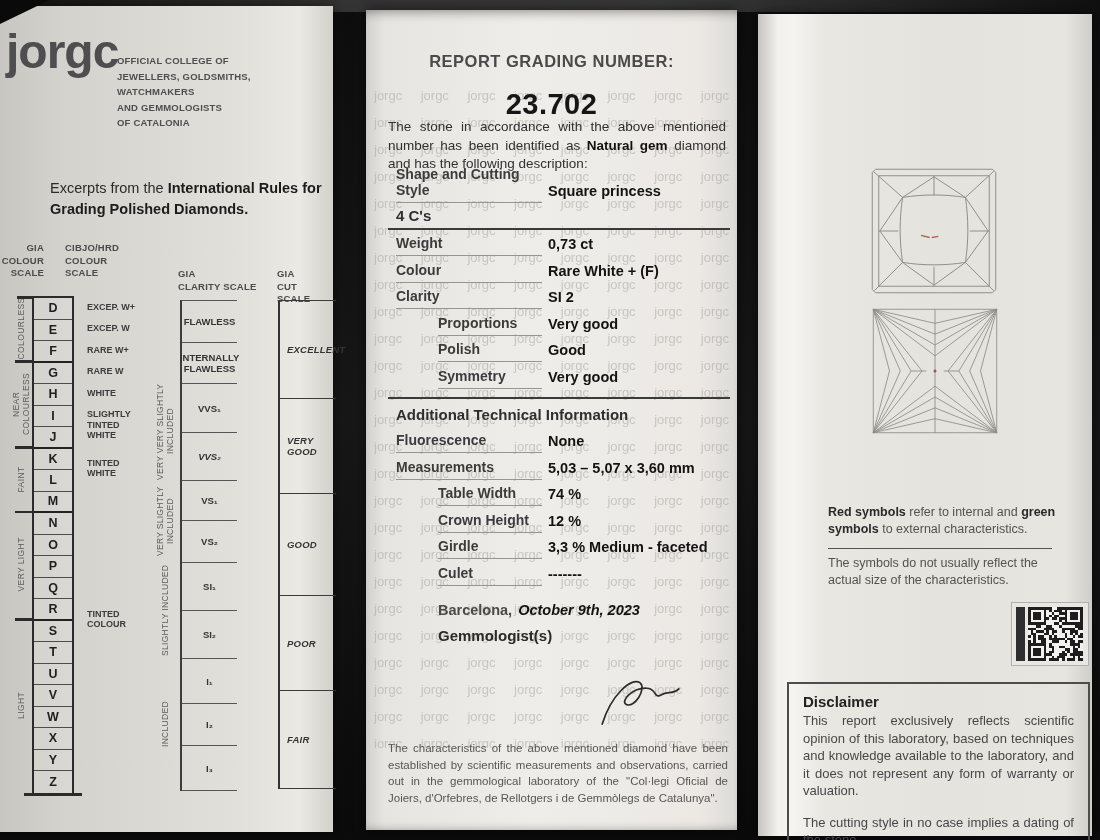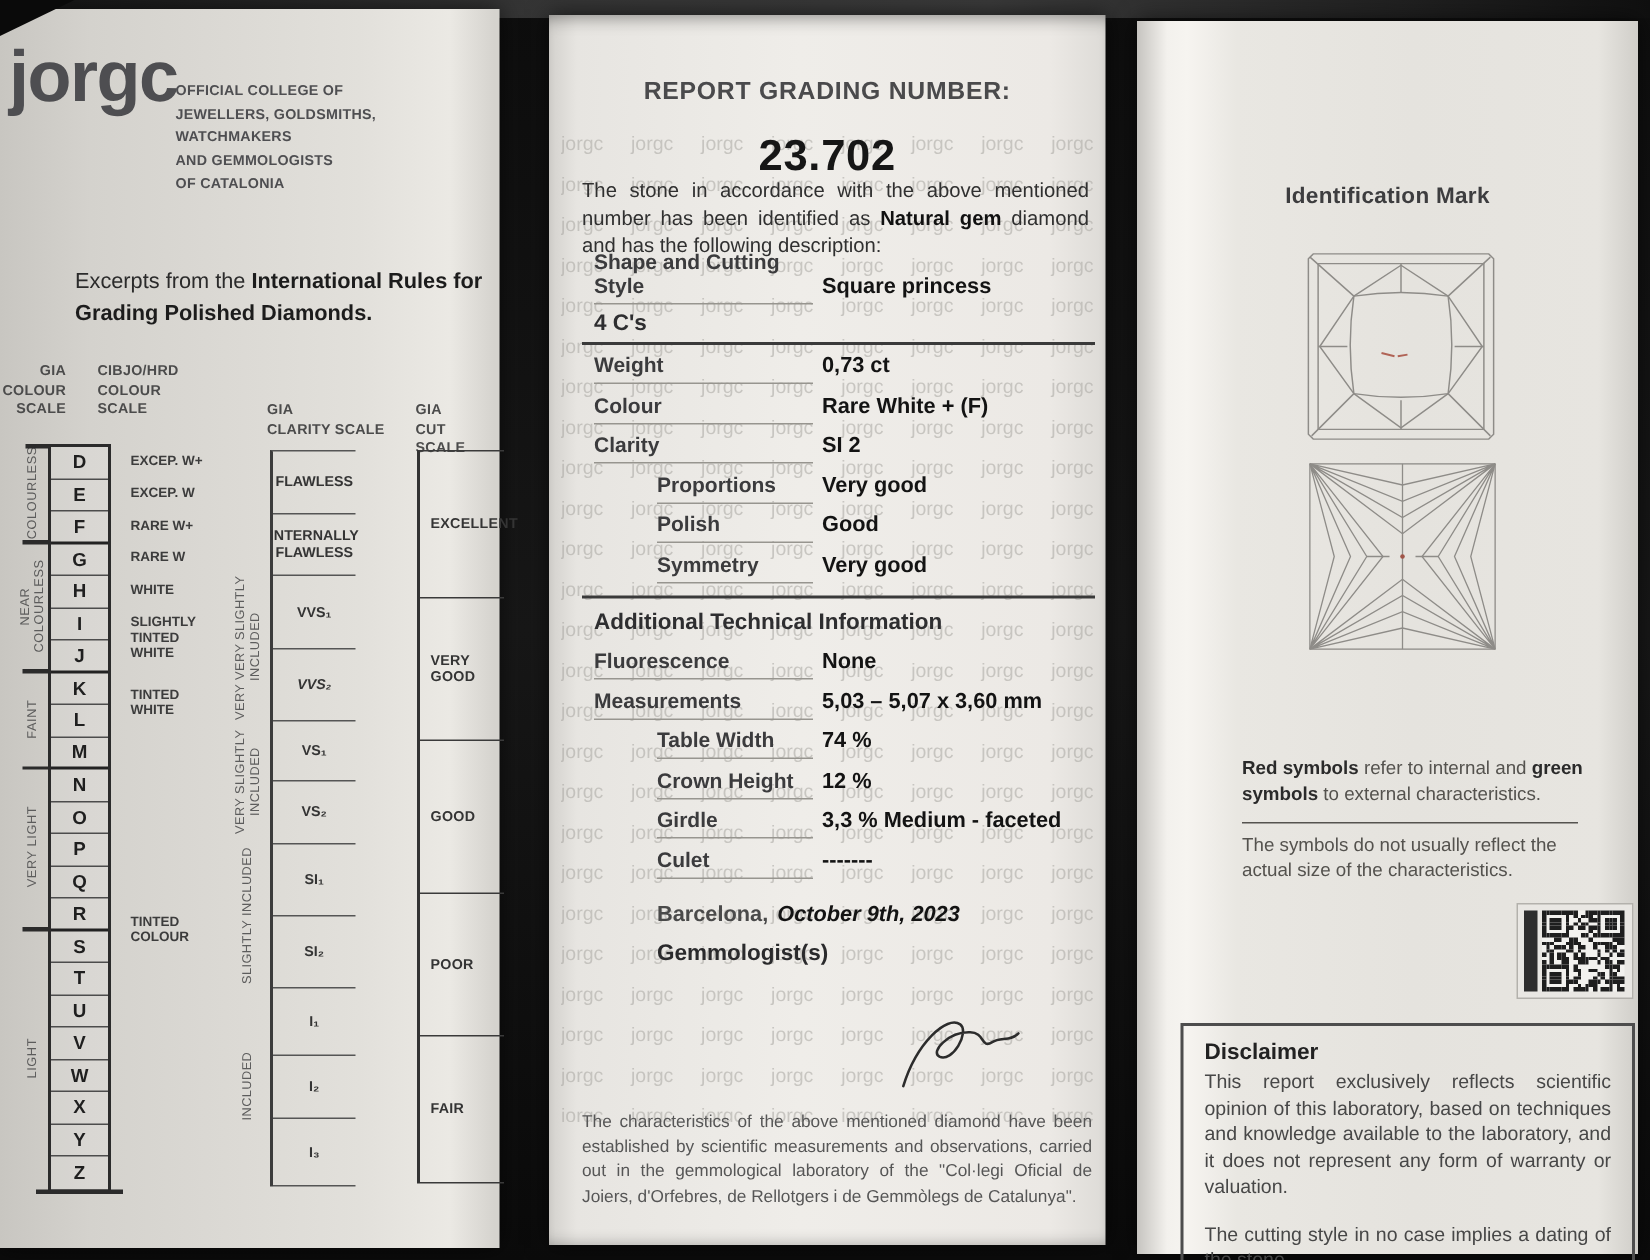--- a/index.html
+++ b/index.html
@@ -41,21 +41,21 @@
 
   .clarity-groups{position:absolute;left:151px;top:294px;width:27px;}
   .qgroup{position:absolute;left:0;width:27px;writing-mode:vertical-rl;transform:rotate(180deg);display:flex;align-items:center;justify-content:center;
     font-size:8.5px;color:#5c5c5c;letter-spacing:.3px;line-height:10px;text-align:center;}
 
   .clarity-scale{position:absolute;left:180px;top:294px;width:57px;border-left:2px solid #3c3c3c;border-top:1.3px solid #555;}
   .qseg{display:flex;align-items:center;justify-content:center;text-align:center;border-bottom:1.3px solid #555;
     font-size:9.5px;font-weight:bold;color:#343434;line-height:11px;padding:0 3px;}
 
   .cut-scale{position:absolute;left:278px;top:294px;width:58px;border-left:2px solid #333;border-top:1.5px solid #3a3a3a;}
-  .useg{display:flex;align-items:center;border-bottom:1.5px solid #3a3a3a;font-size:9.5px;font-weight:bold;color:#343434;padding-left:7px;letter-spacing:.2px;}
+  .useg{display:flex;align-items:center;border-bottom:1.5px solid #3a3a3a;font-size:9.5px;font-weight:bold;color:#343434;padding-left:7px;letter-spacing:.2px;font-style:italic;}
 
   
   .mid-panel{left:366px;top:10px;width:371px;height:820px;
     background:linear-gradient(90deg,#d3d1cd 0,#e7e5e1 5%,#efede9 45%,#ece9e5 90%,#dddbd7 100%);
     box-shadow:0 0 14px rgba(0,0,0,.6), inset 0 10px 12px -9px rgba(0,0,0,.45), inset 0 -8px 10px -8px rgba(0,0,0,.3);}
   .watermark{position:absolute;left:8px;right:8px;top:72px;height:666px;overflow:hidden;
     font-size:13px;line-height:27px;word-spacing:11px;color:#a9a7a2;opacity:.55;text-align:justify;z-index:0;user-select:none;}
   .mid-panel>*{z-index:1;}
   .rpt-heading{position:absolute;left:0;right:0;top:42px;text-align:center;font-size:16.5px;font-weight:bold;letter-spacing:.5px;color:#4a4a4c;}
   .rpt-number{position:absolute;left:0;right:0;top:78px;text-align:center;font-size:29px;font-weight:bold;color:#161616;letter-spacing:.5px;}
@@ -362,21 +362,20 @@
     </div>
 
     <svg class="signature" width="92" height="62" viewBox="0 0 92 62">
       <path d="M6,50 C18,22 40,6 48,13 C54,19 40,38 32,33 C26,29 40,17 54,19 C64,20 60,31 68,27 C74,24 80,28 86,23" fill="none" stroke="#2c2c2c" stroke-width="1.7" stroke-linecap="round"></path>
     </svg>
 
     <div class="rpt-footer">The characteristics of the above mentioned diamond have been established by scientific measurements and observations, carried out in the gemmological laboratory of the "Col·legi Oficial de Joiers, d'Orfebres, de Rellotgers i de Gemmòlegs de Catalunya".</div>
   </div>
 
   <div class="panel right-panel">
-    <div class="id-heading">Identification Mark</div>
 
     <svg class="diagram crown-diagram" width="132" height="130" viewBox="0 0 120 120">
       <g fill="none" stroke="#8e8c88" stroke-width="0.9">
         <polygon points="3,6 6,3 114,3 117,6 117,114 114,117 6,117 3,114"></polygon>
         <polygon points="9,9 111,9 111,111 9,111"></polygon>
         <path d="M31,29 C50,26 70,26 89,29 C92,49 92,69 89,89 C70,92 50,92 31,89 C28,69 28,49 31,29 Z"></path>
         <path d="M4,5 L31,29 M115,5 L89,29 M115,115 L89,89 M5,115 L31,89"></path>
         <path d="M31,29 L60,10 L89,29 M89,29 L110,60 L89,89 M89,89 L60,110 L31,89 M31,89 L10,60 L31,29"></path>
         <path d="M60,27 L60,9 M27,60 L9,60 M93,60 L111,60 M60,93 L60,111"></path>
       </g>

